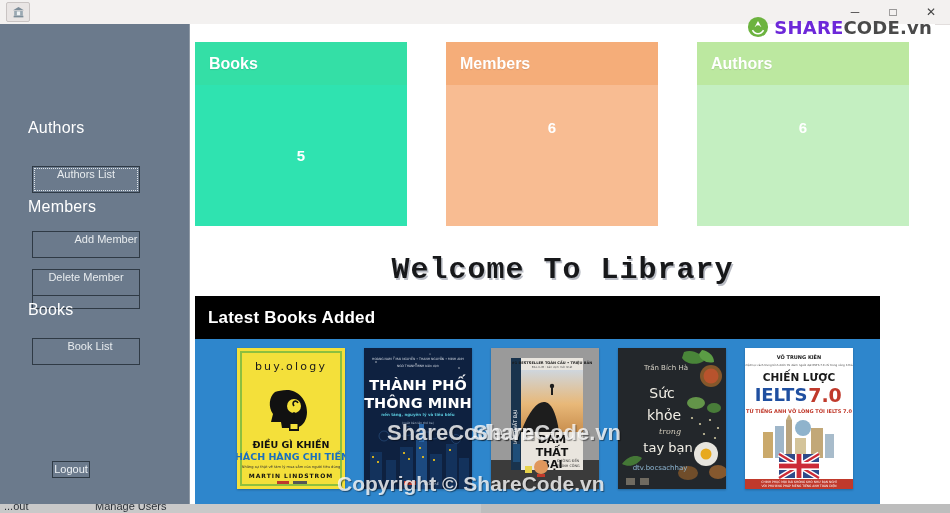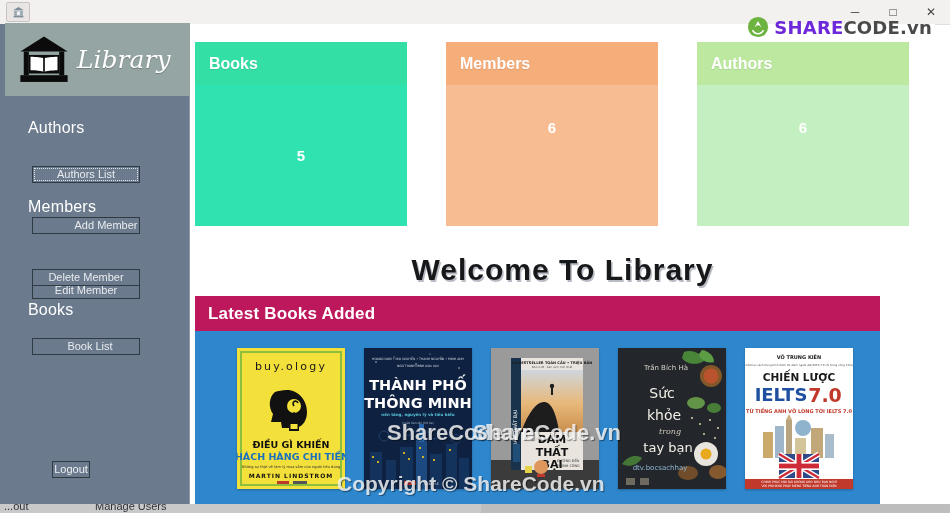--- a/index.html
+++ b/index.html
@@ -58,21 +58,21 @@
   #brand-title{
     color:#ffffff;font-family:"DejaVu Serif","Liberation Serif",serif;
     font-style:italic;font-size:25px;font-weight:400;
     text-shadow:0 1px 1px rgba(0,0,0,.25);
   }
   .side-head{
     position:absolute;left:28px;color:#ffffff;font-size:16px;
     font-weight:400;letter-spacing:.2px;
   }
   .side-btn{
-    position:absolute;left:32px;width:108px;height:17px;
+    position:absolute;left:32px;width:108px;height:27px;
     background:#6b7a8c;border:1px solid #2f3a45;
     color:#e8ecef;font-size:11px;line-height:15px;text-align:center;
     box-sizing:border-box;padding:0;cursor:pointer;
     font-family:"Liberation Sans",sans-serif;
   }
   .side-btn.focused{outline:1px dotted #dfe5ea;outline-offset:-3px;}
   #logout-btn{
     position:absolute;left:52px;top:405px;width:38px;height:17px;
     background:#6b7a8c;border:1px solid #2f3a45;color:#eef2f5;
     font-size:11px;line-height:15px;text-align:center;cursor:pointer;
@@ -123,33 +123,33 @@
   #card-members .card-body,#card-authors .card-body{
     align-items:flex-start;padding-top:34px;
   }
 
   
   #welcome{
     position:absolute;left:0;top:222px;width:745px;height:48px;
     display:flex;align-items:center;justify-content:center;
   }
   #welcome-text{
-    font-family:Liberation Sans, sans-serif;
+    font-family:Liberation Mono, monospace;
     font-weight:bold;font-size:30px;color:#17181a;
     letter-spacing:1px;
     text-shadow:1.5px 1.5px 0 #b9bcc4;
   }
 
   
   #books-panel{
     position:absolute;left:5px;top:272px;width:685px;height:225px;
     background:#2e86cc;
   }
   #books-panel-head{
-    height:35px;background:#be185d;display:flex;align-items:center;
+    height:43px;background:#000000;display:flex;align-items:center;
     padding-left:13px;box-sizing:border-box;
   }
   #books-panel-title{
     color:#ffffff;font-size:17px;font-weight:bold;letter-spacing:.2px;
   }
   #books-row{
     position:absolute;left:0;top:43px;width:685px;height:182px;
     display:flex;align-items:flex-start;padding:9px 0 0 42px;
     gap:19px;box-sizing:border-box;
   }
@@ -197,39 +197,26 @@
       <circle cx="12" cy="13.2" r="3.1" fill="#6cb33f"></circle>
       <path d="M6 15.4a6.6 6.6 0 0 0 12 0" stroke="#ffffff" stroke-width="1.6" fill="none"></path>
     </svg>
     <span class="lg-text">
       <span class="lg-share">SHARE</span><span class="lg-code">CODE.vn</span>
     </span>
   </div>
 
   <div id="sidebar">
 
-    <div id="brand">
-      <svg class="brand-icon" viewBox="0 0 64 64">
-        <path d="M32 4 4 22h56L32 4z" fill="#0b0b0b"></path>
-        <rect x="8" y="22" width="6" height="28" fill="#0b0b0b"></rect>
-        <rect x="50" y="22" width="6" height="28" fill="#0b0b0b"></rect>
-        <rect x="4" y="50" width="56" height="8" fill="#0b0b0b"></rect>
-        <rect x="14" y="26" width="36" height="22" fill="#0b0b0b"></rect>
-        <path d="M32 28v18M16 28c6 0 14 1 16 2v16c-2-1-10-2-16-2V28z" fill="#ffffff"></path>
-        <path d="M48 28c-6 0-14 1-16 2v16c2-1 10-2 16-2V28z" fill="#ffffff"></path>
-        <rect x="31" y="28" width="2" height="18" fill="#0b0b0b"></rect>
-      </svg>
-      <span id="brand-title">Library</span>
-    </div>
 
     <div class="side-head" style="top:95px;">Authors</div>
     <div class="side-btn focused" style="top:142px;">Authors List</div>
 
     <div class="side-head" style="top:174px;">Members</div>
-    <div class="side-btn" style="top:193px;padding-left:40px;">Add Member</div>
+    <div class="side-btn" style="top:207px;padding-left:40px;">Add Member</div>
     <div class="side-btn" style="top:222px;margin-top:36px;">Edit Member</div>
     <div class="side-btn" style="top:245px;">Delete Member</div>
 
     <div class="side-head" style="top:277px;">Books</div>
     <div class="side-btn" style="top:314px;padding-left:8px;">Book List</div>
 
     <div id="logout-btn">Logout</div>
   </div>
 
   <div id="content">

